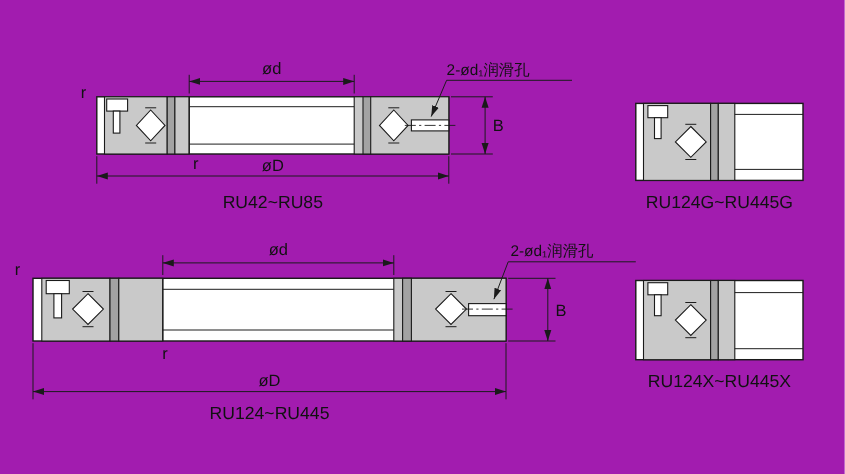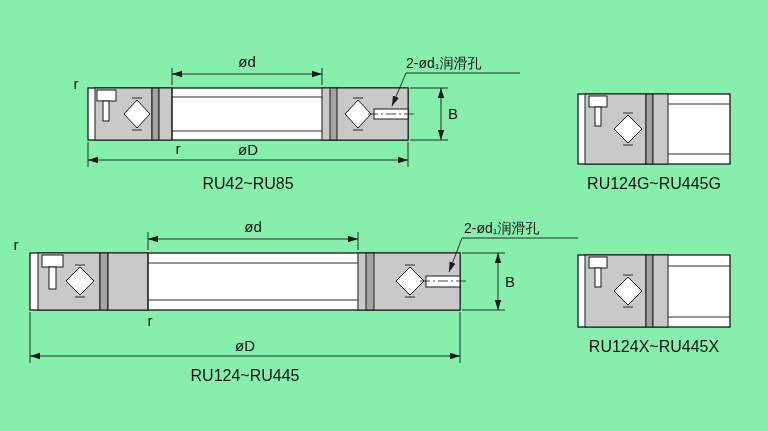--- a/index.html
+++ b/index.html
@@ -1,16 +1,16 @@
 <!DOCTYPE html>
 <html><head>
 <meta charset="utf-8">
 <style>
   html,body{margin:0;padding:0;background:#ffffff;}
-  .page{position:relative;width:768px;height:431px;background:#86efac;overflow:hidden;}
+  .page{position:relative;width:768px;height:431px;background:#a21caf;overflow:hidden;}
   svg text{font-family:"Liberation Sans","DejaVu Sans",sans-serif;fill:#111111;}
   .dim{font-size:15px;}
   .note{font-size:14px;}
   .title{font-size:16px;}
   .outline{fill:#ffffff;stroke:#1a1a1a;stroke-width:1.3;}
   .gray{fill:#c9c9c9;stroke:#1a1a1a;stroke-width:1;}
   .dark{fill:#a3a3a3;stroke:#1a1a1a;stroke-width:1;}
   .white{fill:#ffffff;stroke:#1a1a1a;stroke-width:1;}
   .ln{stroke:#1a1a1a;stroke-width:1.1;fill:none;}
   .thin{stroke:#1a1a1a;stroke-width:0.9;fill:none;}

